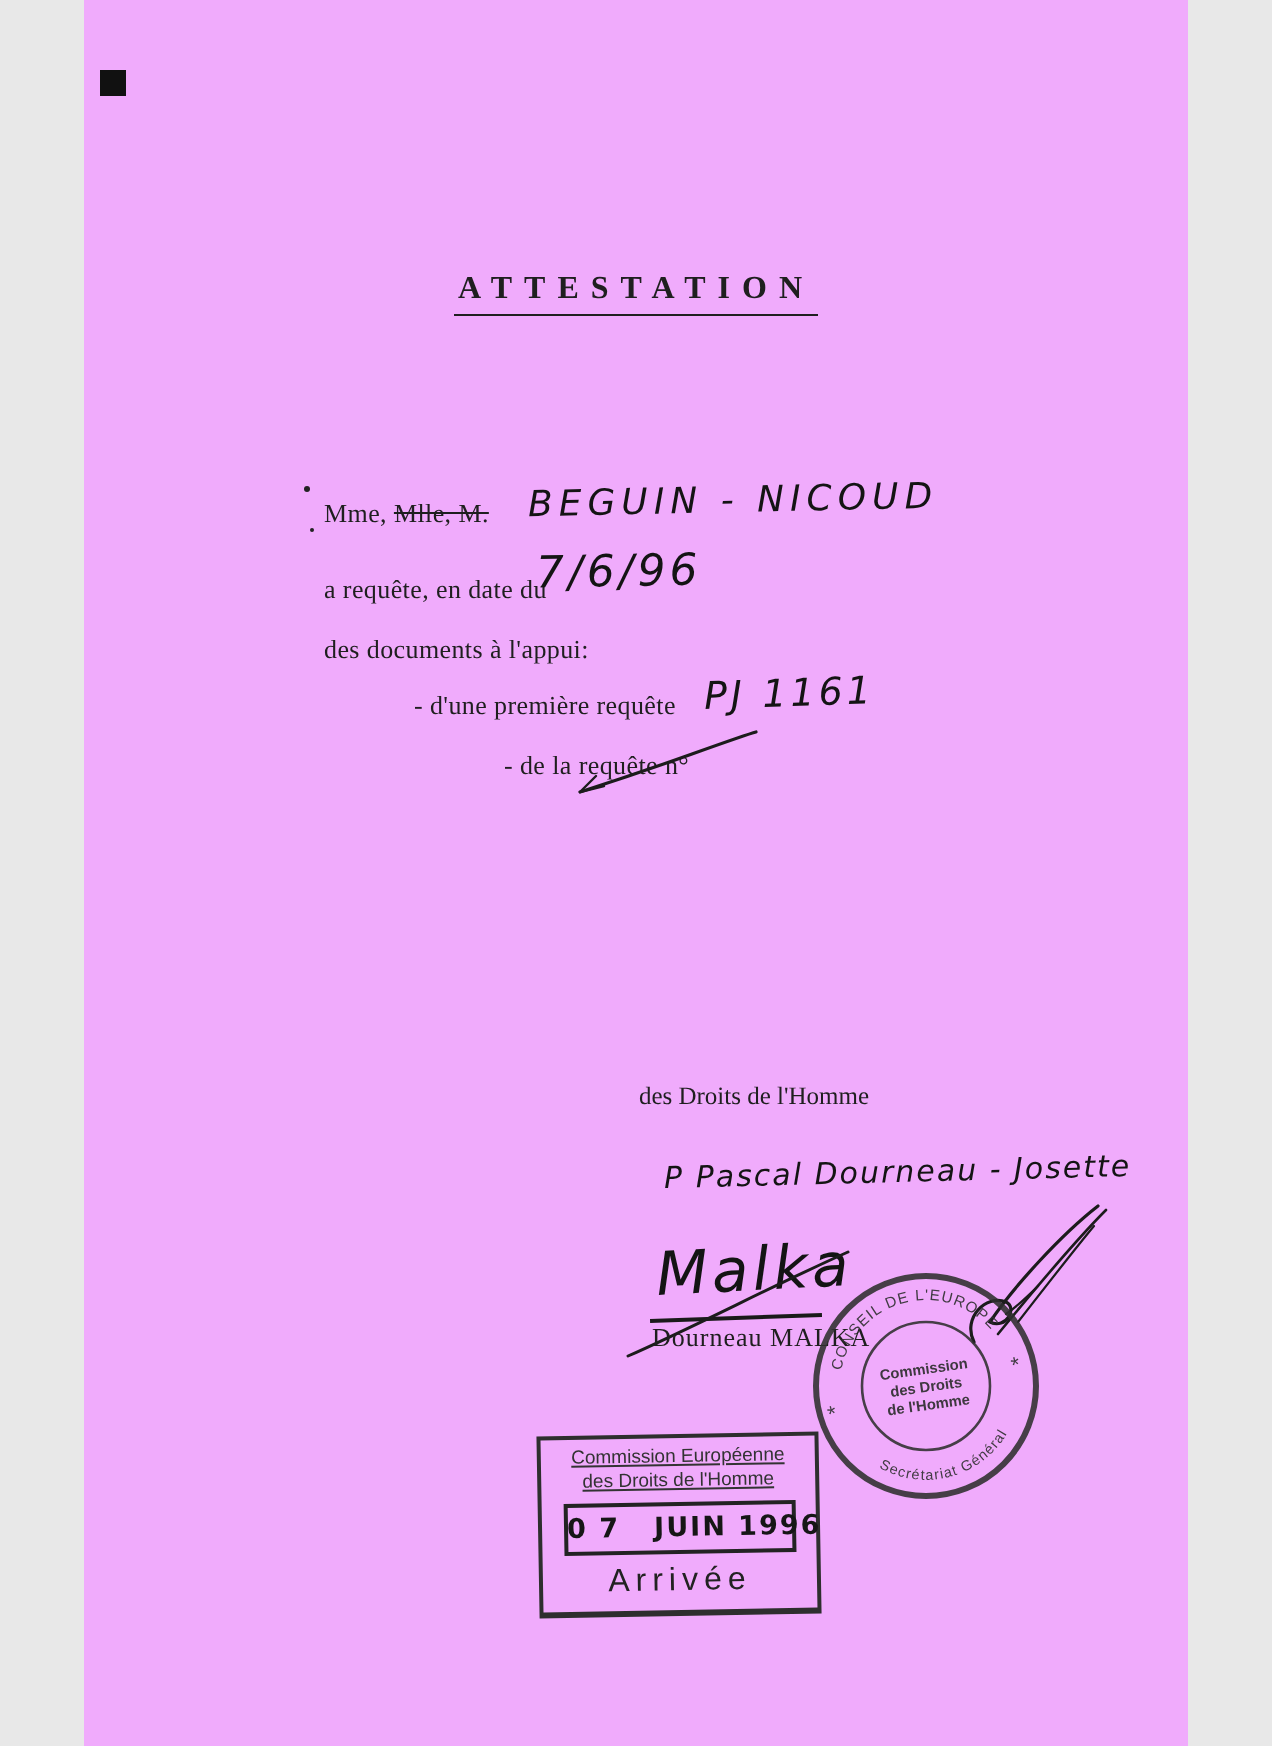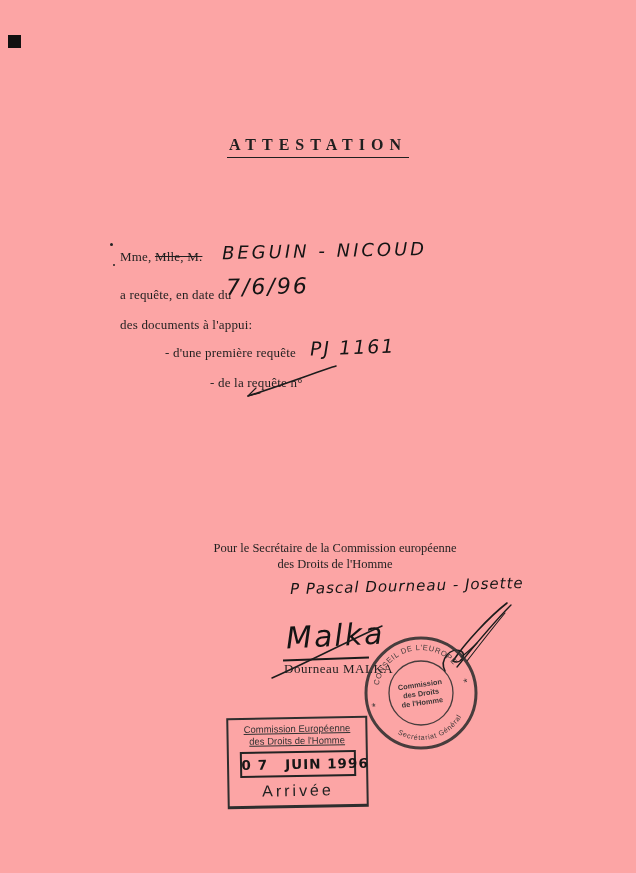--- a/index.html
+++ b/index.html
@@ -1,17 +1,17 @@
 <!DOCTYPE html>
 <html><head>
 <meta charset="utf-8">
 <style>
   html,body{margin:0;padding:0;background:#e8e8e8;}
   .page{
-    position:relative;width:636px;height:873px;background:#fca5a5;
+    position:relative;width:552px;height:873px;background:#f0abfc;
     font-family:"Liberation Serif", serif;color:#1f1f1f;overflow:hidden;
     margin:0 auto;
   }
   .abs{position:absolute;}
   .corner-square{left:8px;top:35px;width:13px;height:13px;background:#111;}
   .speck{background:#222;border-radius:50%;}
 
   .title-wrap{top:136px;left:0;width:100%;text-align:center;}
   .title{
     display:inline-block;font-size:16px;font-weight:bold;letter-spacing:6px;
@@ -88,21 +88,20 @@
   <div class="abs line l5"><span>- de la </span><span>requête</span><span> n°</span>
   </div>
 
   <svg class="abs" style="left:246px;top:363px;" width="94" height="36" viewBox="0 0 94 36">
     <path class="ink-stroke" stroke-width="1.6" d="M 2,33 Q 30,24 58,14 T 90,3"></path>
     <path class="ink-stroke" stroke-width="1.2" d="M 2,33 L 14,30 M 2,33 L 10,25"></path>
   </svg>
 
 
   <div class="abs closing">
-    <div>Pour le Secrétaire de la Commission européenne</div>
     <div>des Droits de l'Homme</div>
   </div>
 
   <div class="abs hand hand-signatory">P Pascal Dourneau - Josette</div>
 
   <svg class="abs" style="left:437px;top:597px;" width="88" height="78" viewBox="0 0 88 78">
     <path class="ink-stroke" stroke-width="1.6" d="M 8,74 C 2,62 14,50 24,54 C 30,57 24,68 16,64 C 28,46 52,20 70,6"></path>
     <path class="ink-stroke" stroke-width="1.3" d="M 20,70 C 38,48 58,24 74,8"></path>
     <path class="ink-stroke" stroke-width="1.1" d="M 30,64 C 44,46 58,28 68,16"></path>
     <path class="ink-stroke" stroke-width="1.1" d="M 24,60 C 30,56 36,50 40,46"></path>

